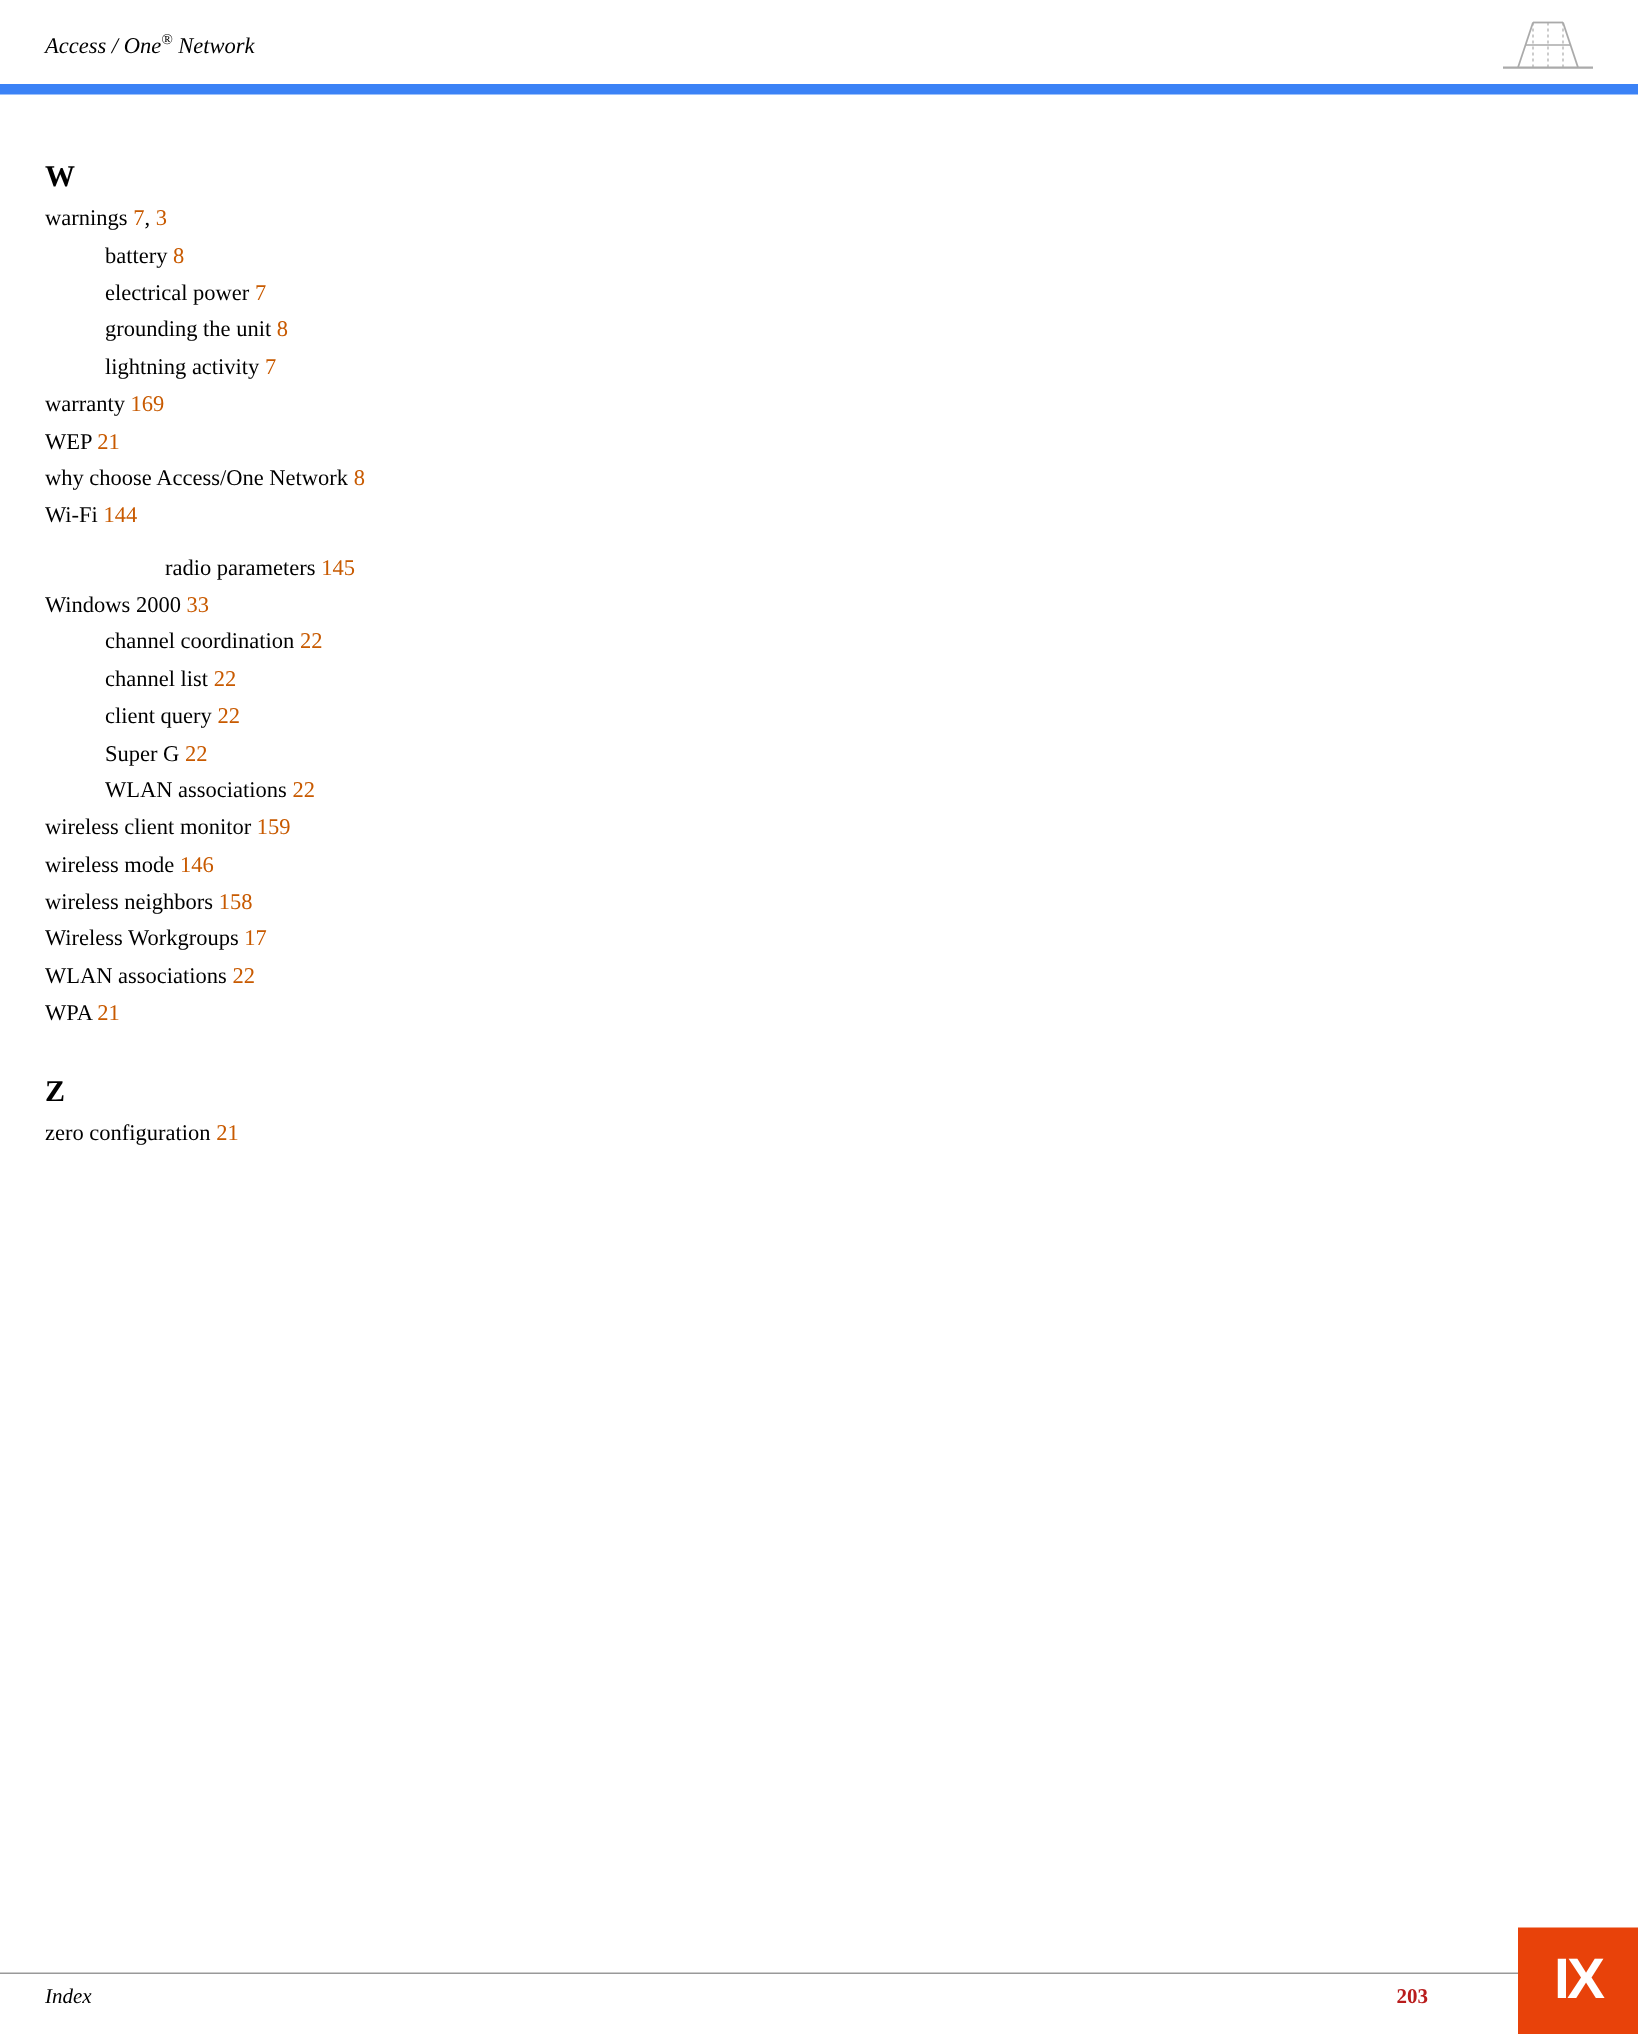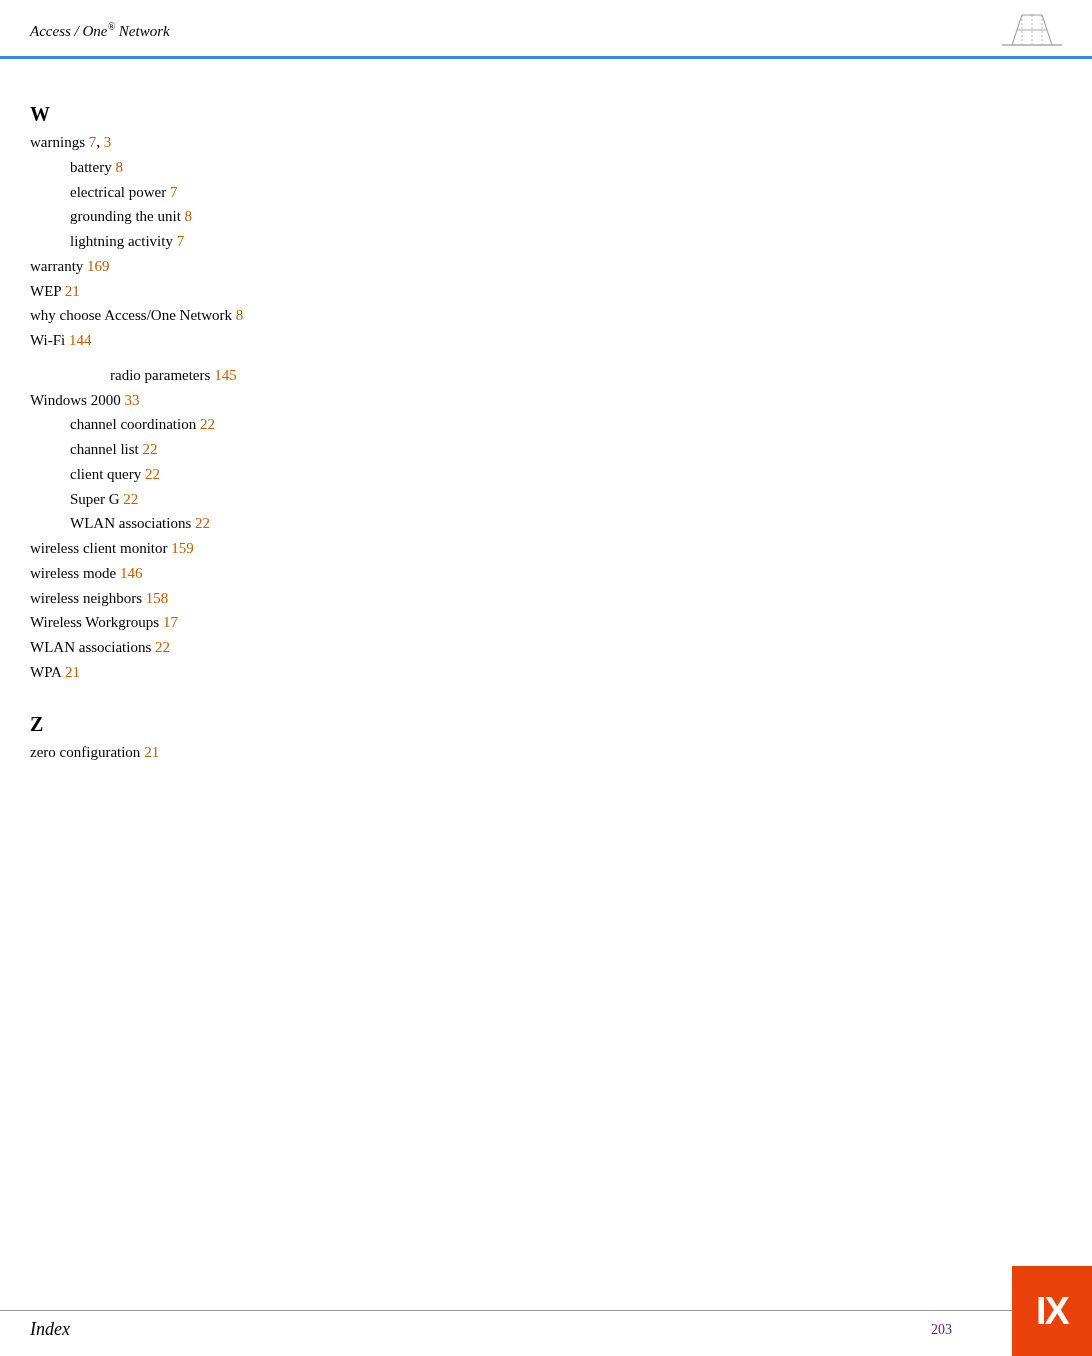--- a/index.html
+++ b/index.html
@@ -12,21 +12,21 @@
       min-height: 1356px;
       position: relative;
     }
 
     
     .header {
       display: flex;
       justify-content: space-between;
       align-items: center;
       padding: 10px 30px 6px 30px;
-      border-bottom: 3px solid #3b82f6;
+      border-bottom: 7px solid #3b82f6;
     }
     .header-title {
       font-size: 15px;
       font-style: italic;
       color: #000;
     }
     .header-title sup {
       font-size: 10px;
     }
     .header-logo {
@@ -67,32 +67,33 @@
       font-size: 15px;
     }
     .footer-index {
       font-style: italic;
       font-size: 14px;
       color: #000;
       padding-bottom: 8px;
     }
     .footer-page {
       font-size: 14px;
-      color: #4c1d95;
+      color: #b91c1c;
       padding-bottom: 8px;
       padding-right: 30px;
+      font-weight: bold;
     }
 
     
     .chapter-badge {
       position: absolute;
       bottom: 0;
       right: 0;
       width: 80px;
-      height: 90px;
+      height: 71px;
       background: #e8420a;
       display: flex;
       align-items: center;
       justify-content: center;
     }
     .chapter-badge-text {
       color: #fff;
       font-size: 38px;
       font-weight: bold;
       font-family: Arial, sans-serif;
@@ -196,20 +197,20 @@
   <div class="section-letter" style="margin-top: 28px;">Z</div>
 
   <div class="entry indent0">
     <span>zero configuration </span><a class="page-link" href="#">21</a>
   </div>
 
 </div>
 
 <div style="position:absolute; bottom:0; left:0; right:0;">
   <div style="border-top: 1px solid #999; margin: 0 0 0 0; display:flex; justify-content:space-between; align-items:center; padding: 8px 110px 8px 30px;">
-    <span class="footer-index" style="font-style:italic; font-size:18px;">Index</span>
+    <span class="footer-index" style="font-style:italic; font-size:14px;">Index</span>
     <span class="footer-page" style="font-size:14px;">203</span>
   </div>
 
   <div class="chapter-badge">
     <span class="chapter-badge-text">IX</span>
   </div>
 </div>
 
 </body></html>

